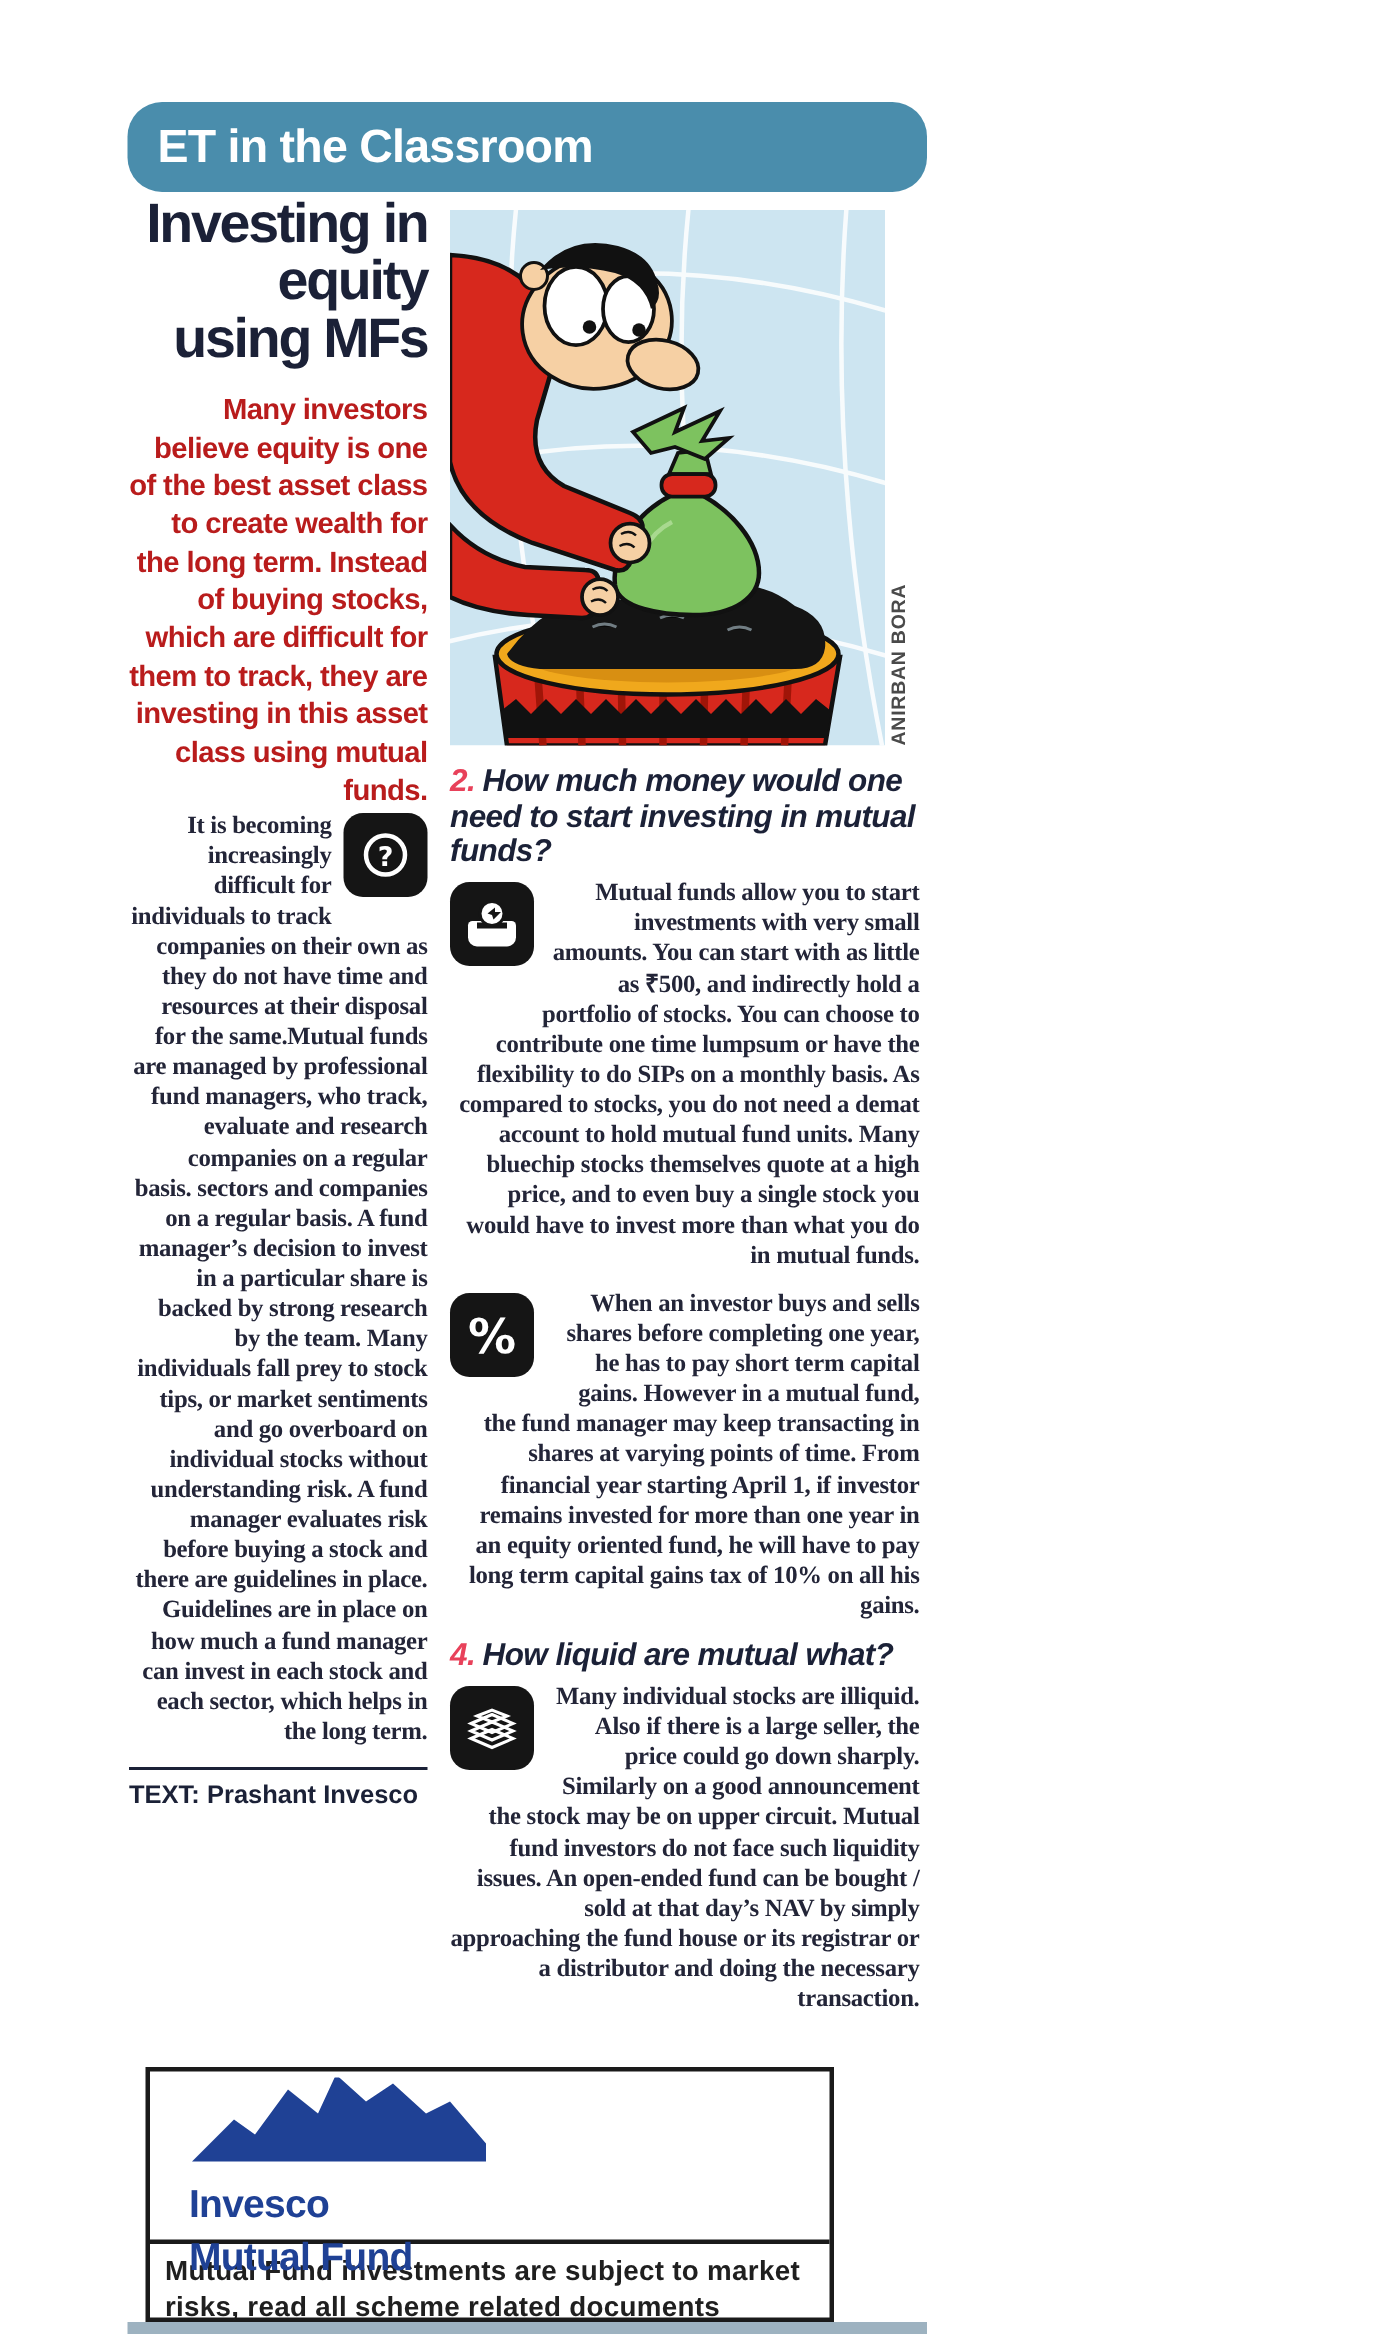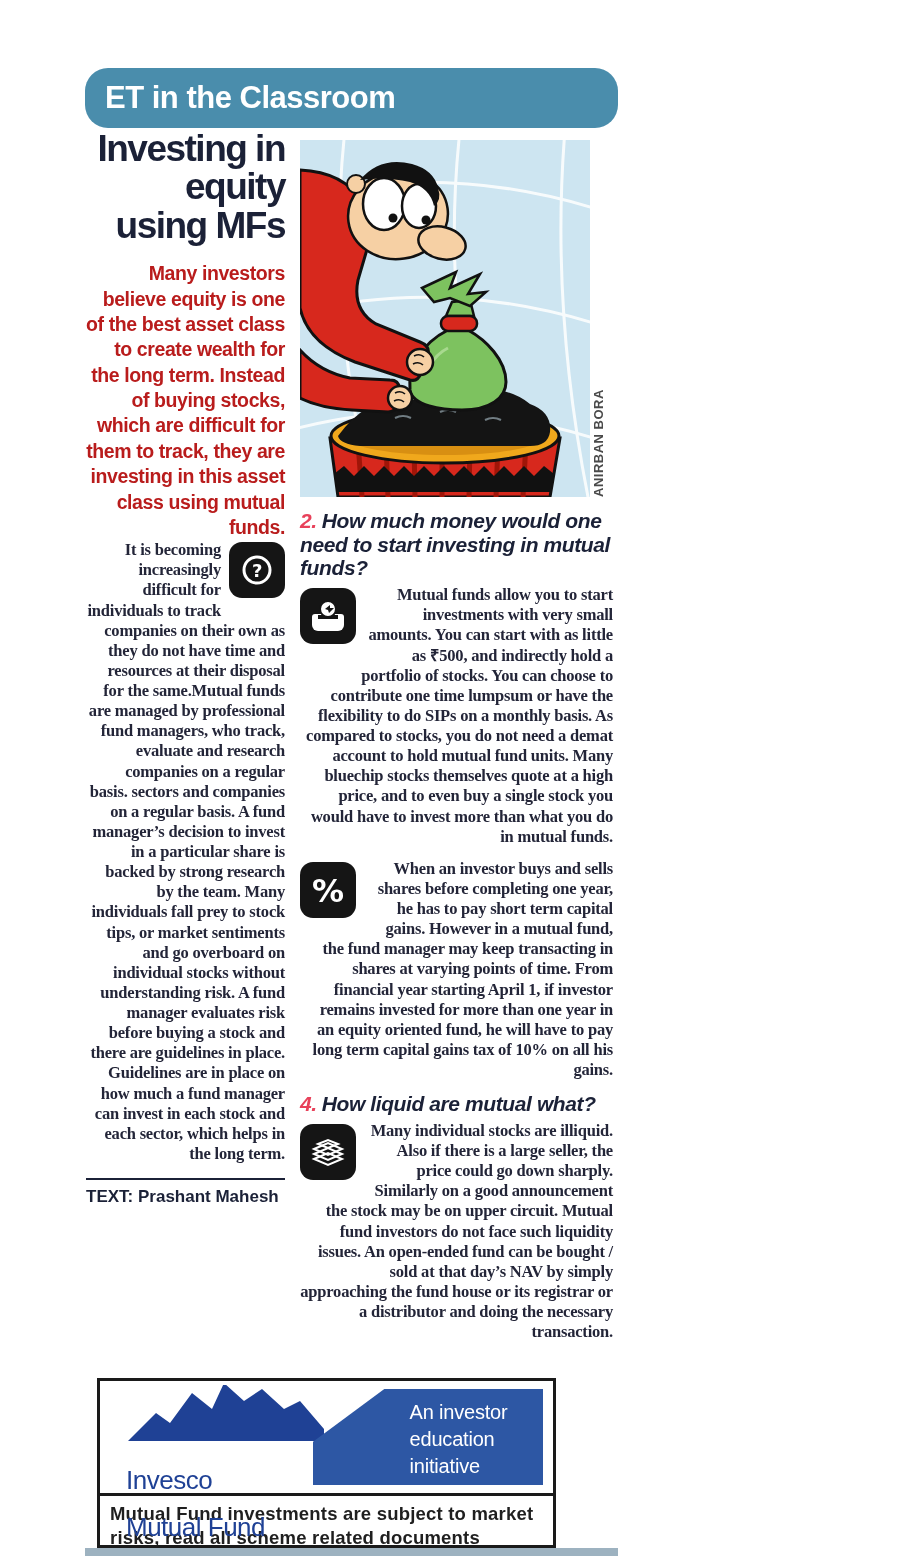--- a/index.html
+++ b/index.html
@@ -70,22 +70,22 @@
   .right-col .body-text { text-align:right; margin-bottom:12px; }
 
   
   .ad {
     position:absolute; left:97px; top:1378px; width:459px; height:170px;
     border:3px solid #1a1a1a; background:#ffffff;
   }
   .ad-top { position:relative; height:112px; }
   .brand { position:absolute; left:26px; top:4px; }
   .brand-text {
-    font-size:26px; font-weight:normal; color:#1f4195; line-height:1.02;
-    letter-spacing:-0.5px; margin-top:20px;
+    font-size:26px; font-weight:bold; color:#1f4195; line-height:1.02;
+    letter-spacing:-0.5px; margin-top:8px;
   }
   .edu-banner {
     position:absolute; right:10px; top:8px; width:230px; height:96px;
     background:#2d57a4;
     clip-path:polygon(31% 0, 100% 0, 100% 100%, 0 100%, 0 55%, 31% 0);
   }
   .edu-banner div {
     position:absolute; left:42%; top:10px; width:56%;
     color:#ffffff; font-size:20px; line-height:1.35; letter-spacing:-0.2px;
   }
@@ -117,21 +117,21 @@
       <svg width="40" height="40" viewBox="0 0 40 40">
         <circle cx="20" cy="20" r="13" fill="none" stroke="#ffffff" stroke-width="3"></circle>
         <text x="20" y="27" text-anchor="middle" font-family="DejaVu Sans, sans-serif" font-size="18" font-weight="bold" fill="#ffffff">?</text>
       </svg>
     </span>
     <span>It is becoming increasingly difficult for individuals to track companies on their own as they do not have time and resources at their disposal for the same.Mutual funds are managed by professional fund managers, who track, evaluate and research companies on a regular basis. sectors and companies on a regular basis. A fund manager’s decision to invest in a particular share is backed by strong research by the team. Many individuals fall prey to stock tips, or market sentiments and go overboard on individual stocks without understanding risk. A fund manager evaluates risk before buying a stock and there are guidelines in place. Guidelines are in place on how much a fund manager can invest in each stock and each sector, which helps in the long term.</span>
   </p>
 
   <div class="byline">
     <span class="lbl">TEXT:</span>
-    <span class="name">Prashant Mahesh</span>
+    <span class="name">Prashant Invesco</span>
   </div>
 </div>
 
 <div class="right-col">
 
   <div class="cartoon-wrap">
     <svg width="290" height="357" viewBox="0 0 290 357">
       <rect x="0" y="0" width="290" height="357" fill="#cde5f1"></rect>
 
       <g stroke="#ffffff" stroke-width="3" fill="none" opacity="0.85">
@@ -234,20 +234,17 @@
 
 <div class="ad">
   <div class="ad-top">
     <div class="brand">
       <svg width="200" height="58" viewBox="0 0 200 58">
         <path d="M2,56 L30,28 L44,38 L66,8 L86,24 L98,-2 L118,16 L136,4 L158,24 L174,16 L198,44 L198,56 Z" fill="#1f4195"></path>
       </svg>
       <div class="brand-text">Invesco</div>
       <div class="brand-text">Mutual Fund</div>
     </div>
-    <div class="edu-banner">
-      <div>An investor education initiative</div>
-    </div>
   </div>
   <div class="ad-disclaimer">Mutual Fund investments are subject to market risks, read all scheme related documents carefully.</div>
 </div>
 
 <div class="bottom-strip"></div>
 
 </body></html>

